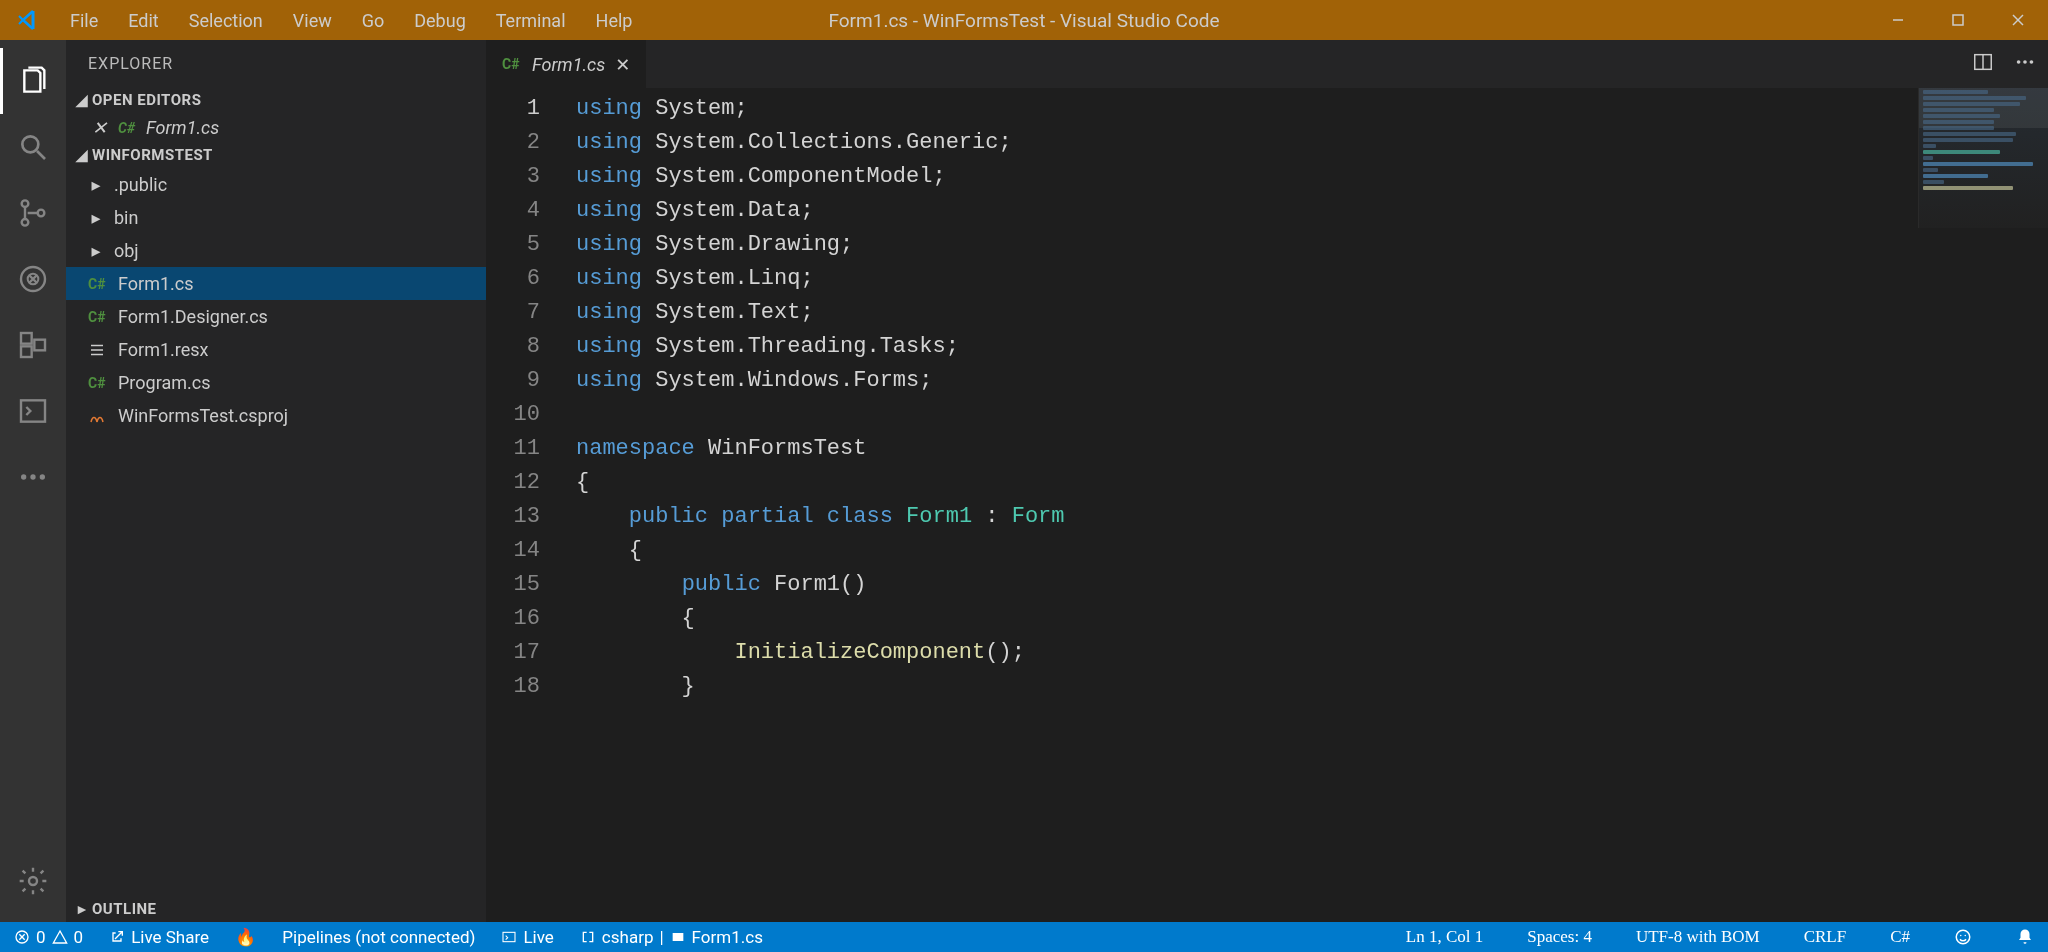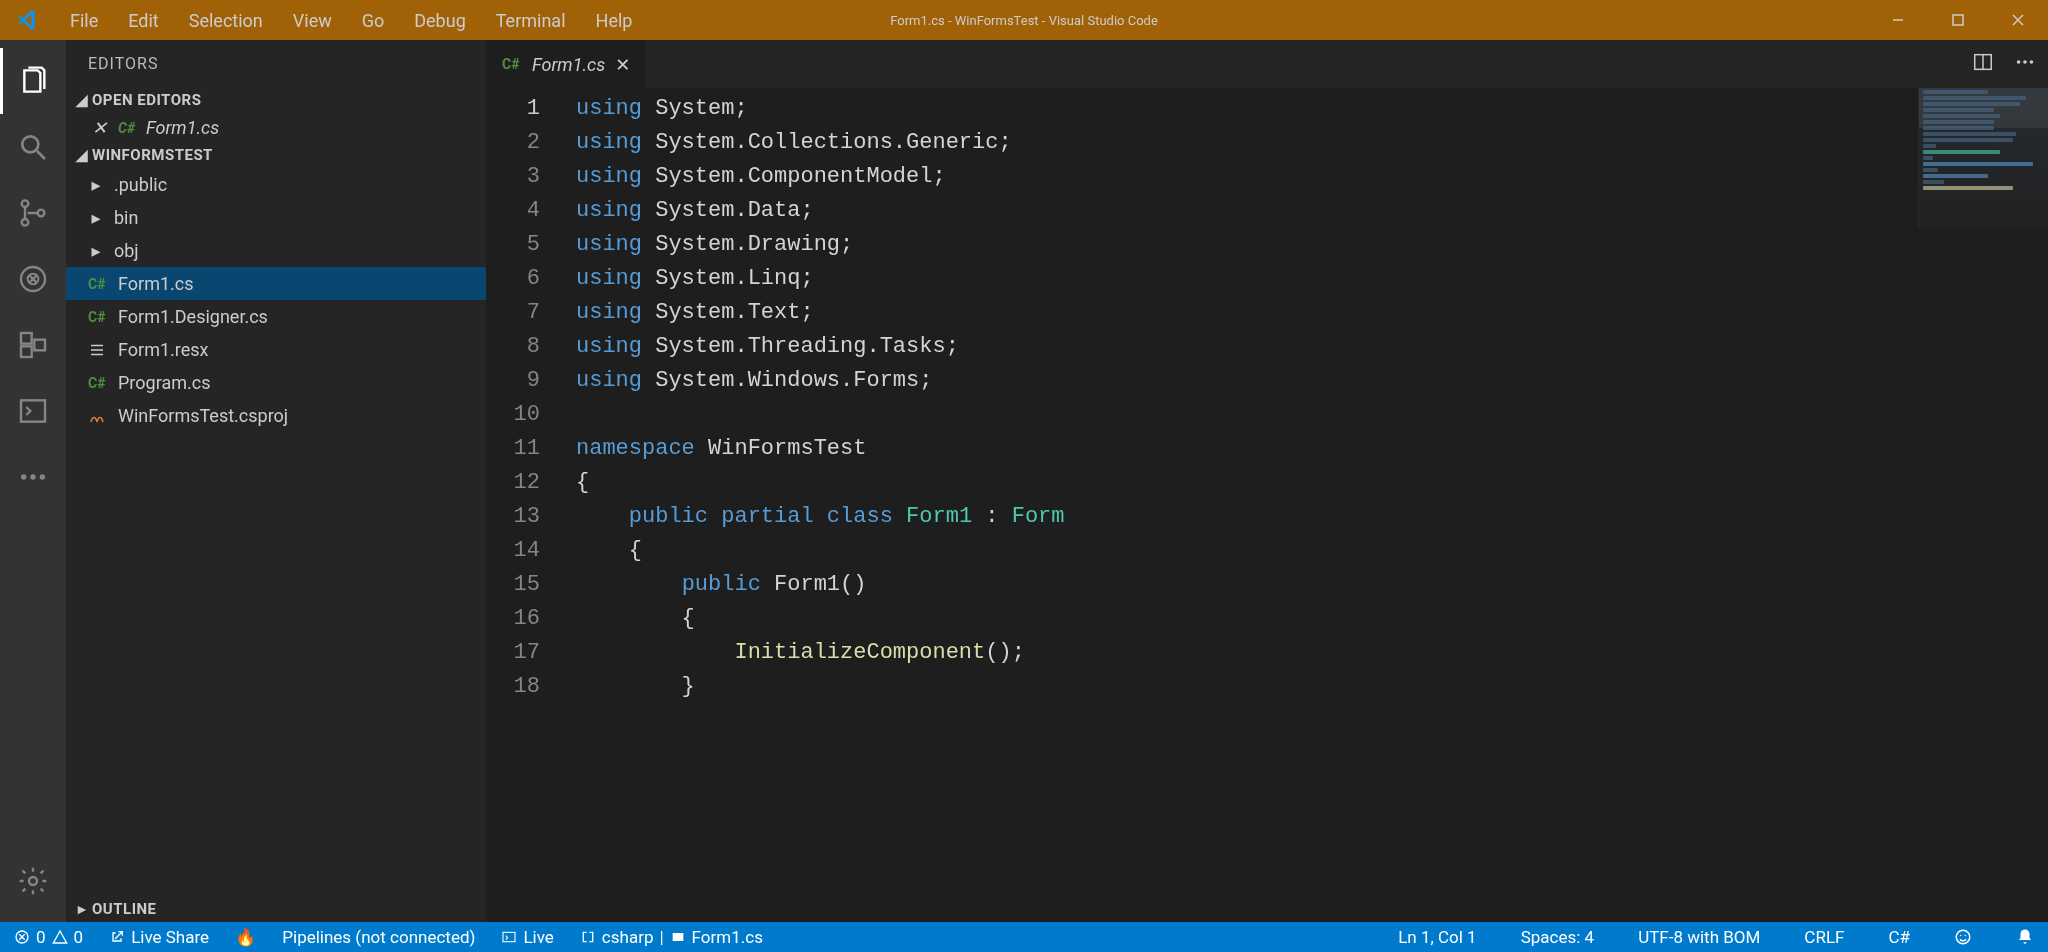--- a/index.html
+++ b/index.html
@@ -19,21 +19,21 @@
   background: #a16207;
   display: flex;
   align-items: center;
   padding: 0 8px;
   position: relative;
 }
 .logo { width: 40px; display: flex; align-items: center; justify-content: center; }
 .logo svg { width: 24px; height: 24px; }
 .menus { display: flex; gap: 6px; padding-left: 10px; }
 .menu-item { padding: 4px 12px; color: #cccccc; cursor: pointer; font-size: 18px; }
-.window-title { position: absolute; left: 50%; transform: translateX(-50%); color: #cccccc; font-size: 13px; }
+.window-title { position: absolute; left: 50%; transform: translateX(-50%); color: #cccccc; font-size: 19px; }
 .window-controls { position: absolute; right: 0; display: flex; height: 100%; }
 .win-btn { width: 60px; display: flex; align-items: center; justify-content: center; cursor: pointer; }
 
 
 .main { display: flex; height: calc(100% - 40px - 30px); }
 
 
 .activity-bar {
   width: 66px;
   background: #333333;
@@ -116,21 +116,21 @@
 .minimap::before { content: ""; position: absolute; top: 0; left: 0; right: 0; height: 40px; background: rgba(255,255,255,0.07); }
 .mm-line { height: 4px; margin: 2px 4px; background: #4a6a8a; opacity: 0.6; border-radius: 1px; }
 
 
 .status-bar {
   height: 30px; background: #007acc; color: #ffffff;
   display: flex; align-items: center; font-size: 17px;
   padding: 0 10px; gap: 18px;
 }
 .status-item { display: flex; align-items: center; gap: 6px; cursor: pointer; padding: 0 4px; }
-.status-right { margin-left: auto; display: flex; gap: 36px; }
+.status-right { margin-left: auto; display: flex; gap: 36px; font-family: Liberation Serif, serif; }
 .flame { color: #ff6a00; }
 </style>
 </head>
 <body>
 
 <div class="title-bar">
   <div class="logo">
     <svg viewBox="0 0 24 24" fill="none">
         <path d="M17 3L7 12L17 21" stroke="#0098ff" stroke-width="2.5"></path>
         <path d="M17 3V21" stroke="#0098ff" stroke-width="3"></path>
@@ -221,21 +221,21 @@
       <div class="activity-icon">
         <svg width="32" height="32" viewBox="0 0 24 24" fill="none">
             <circle cx="12" cy="12" r="3" stroke="currentColor" stroke-width="1.8"></circle>
             <path d="M12 2v3M12 19v3M4.2 4.2l2.1 2.1M17.7 17.7l2.1 2.1M2 12h3M19 12h3M4.2 19.8l2.1-2.1M17.7 6.3l2.1-2.1" stroke="currentColor" stroke-width="1.8"></path>
           </svg>
       </div>
     </div>
   </div>
 
   <div class="sidebar">
-    <div class="sidebar-title">EDITORS</div>
+    <div class="sidebar-title">EXPLORER</div>
 
     <div class="section-header">
       <span class="arrow">◢</span>
       <span>OPEN EDITORS</span>
     </div>
     <div class="open-editor-item">
       <span class="close-x">✕</span>
       <span class="file-icon cs-icon">C#</span>
       <span>Form1.cs</span>
     </div>

